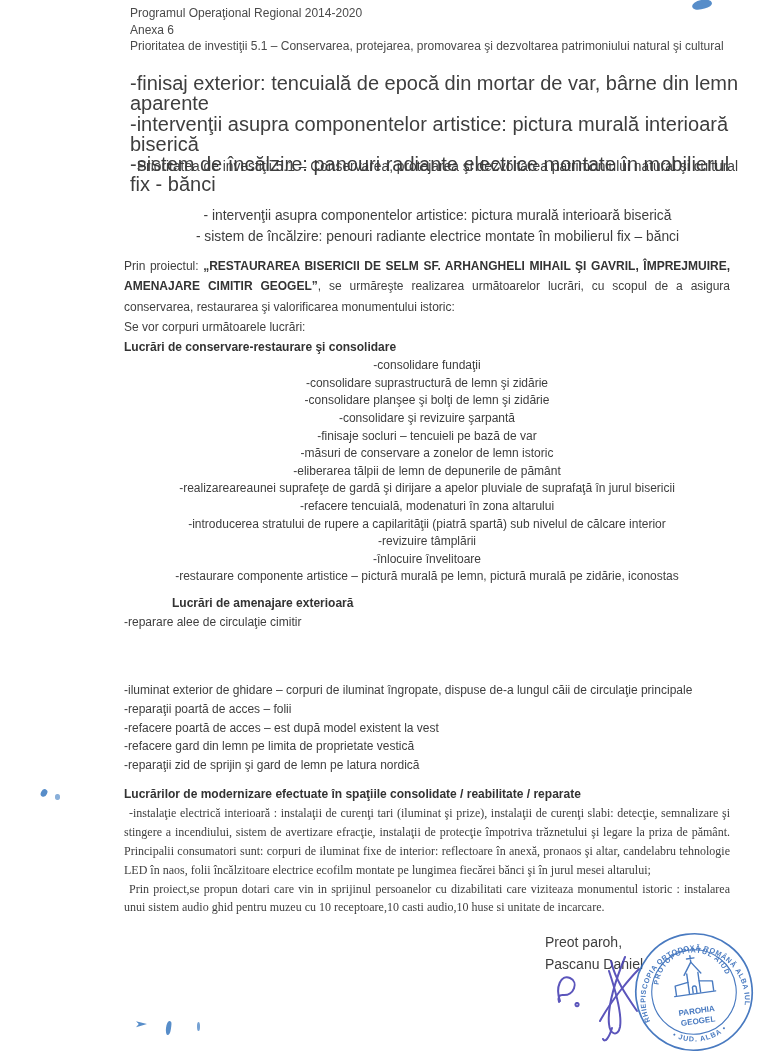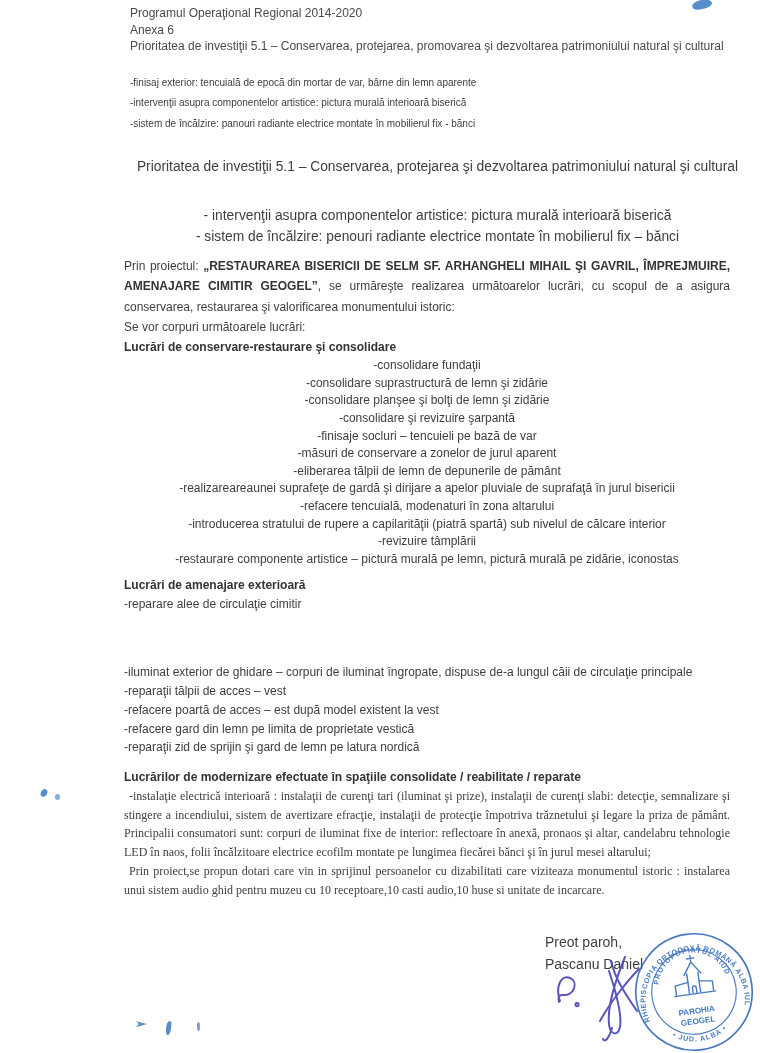--- a/index.html
+++ b/index.html
@@ -10,32 +10,32 @@
   html,body{background:#e8e8e8;}
   .page{
     position:relative; width:760px; height:1053px; margin:0 auto;
     background:#ffffff; overflow:hidden;
     font-family:"Liberation Sans","DejaVu Sans",sans-serif;
     color:var(--ink);
   }
   .header{position:absolute; top:5px; left:130px; width:615px;
     font-size:12px; line-height:16.5px; color:var(--hdr);}
   .block-a{position:absolute; top:73px; left:130px; width:615px;
-    font-size:10px; line-height:20.3px;}
+    font-size:20px; line-height:20.3px;}
   .block-b{position:absolute; top:157px; left:130px; width:615px;
     font-size:13.8px; line-height:20.3px;text-align:center;}
   .block-b .items{margin-top:29px;}
   .main{position:absolute; top:256px; left:124px; width:606px; font-size:12px;}
   .just{text-align:justify;}
   .p-intro{line-height:20.3px;}
   .sevor{line-height:20.3px;}
   b,strong,.bold{font-weight:bold;color:var(--ink-bold);}
   .h-bold{font-weight:bold;color:var(--ink-bold);line-height:20px;}
   .list-1 .li{line-height:17.6px;white-space:nowrap;text-align:center;}
-  .ext-head{margin-top:7px;}
+  .ext-head{margin-top:7px;margin-left:48px;}
   .list-2 .li{line-height:18.6px;}
   .list-2 .li.wrap{line-height:20.5px;white-space:normal;margin-top:48px;}
   .mod-head{margin-top:10px;}
   .p-mod{line-height:18.8px;text-indent:5px;font-family:Liberation Serif, serif;}
   .sig-block{position:absolute; top:931px; left:545px; font-size:14px; line-height:22px;}
   .sig-svg{position:absolute; top:951px; left:546px; color:var(--sig-blue); opacity:.9;}
   .stamp{position:absolute; top:931px; left:629px; color:var(--stamp-blue);
     transform:rotate(-8deg); opacity:.88;}
   .stamp text, .stamp textPath{font-family:"Liberation Sans",sans-serif; fill:currentColor;}
   .speck{position:absolute;background:var(--speck);opacity:.85;}
@@ -75,34 +75,35 @@
     <p class="p-intro just"><span>Prin proiectul: </span><strong>„RESTAURAREA BISERICII DE SELM SF. ARHANGHELI MIHAIL ŞI GAVRIL, ÎMPREJMUIRE, AMENAJARE CIMITIR GEOGEL”</strong><span>, se urmăreşte realizarea următoarelor lucrări, cu scopul de a asigura conservarea, restaurarea şi valorificarea monumentului istoric:</span></p>
     <div class="sevor">Se vor corpuri următoarele lucrări:</div>
 
     <div class="h-bold">Lucrări de conservare-restaurare şi consolidare</div>
     <div class="list-1">
       <div class="li">-consolidare fundaţii</div>
       <div class="li">-consolidare suprastructură de lemn şi zidărie</div>
       <div class="li">-consolidare planşee şi bolţi de lemn şi zidărie</div>
       <div class="li">-consolidare şi revizuire şarpantă</div>
       <div class="li">-finisaje socluri – tencuieli pe bază de var</div>
-      <div class="li">-măsuri de conservare a zonelor de jurul aparent</div>
+      <div class="li">-măsuri de conservare a zonelor de lemn istoric</div>
       <div class="li">-eliberarea tălpii de lemn de depunerile de pământ</div>
       <div class="li">-realizareareaunei suprafeţe de gardă şi dirijare a apelor pluviale de suprafaţă în jurul bisericii</div>
       <div class="li">-refacere tencuială, modenaturi în zona altarului</div>
       <div class="li">-introducerea stratului de rupere a capilarităţii (piatră spartă) sub nivelul de călcare interior</div>
       <div class="li">-revizuire tâmplării</div>
+      <div class="li">-înlocuire învelitoare</div>
       <div class="li">-restaurare componente artistice – pictură murală pe lemn, pictură murală pe zidărie, iconostas</div>
     </div>
 
     <div class="h-bold ext-head">Lucrări de amenajare exterioară</div>
     <div class="list-2">
       <div class="li">-reparare alee de circulaţie cimitir</div>
       <div class="li wrap just">-iluminat exterior de ghidare – corpuri de iluminat îngropate, dispuse de-a lungul căii de circulaţie principale</div>
-      <div class="li">-reparaţii tălpii de acces – vest</div>
+      <div class="li">-reparaţii poartă de acces – folii</div>
       <div class="li">-refacere poartă de acces – est după model existent la vest</div>
       <div class="li">-refacere gard din lemn pe limita de proprietate vestică</div>
       <div class="li">-reparaţii zid de sprijin şi gard de lemn pe latura nordică</div>
     </div>
 
     <div class="h-bold mod-head">Lucrărilor de modernizare efectuate în spaţiile consolidate / reabilitate / reparate</div>
     <p class="p-mod just">-instalaţie electrică interioară : instalaţii de curenţi tari (iluminat şi prize), instalaţii de curenţi slabi: detecţie, semnalizare şi stingere a incendiului, sistem de avertizare efracţie, instalaţii de protecţie împotriva trăznetului şi legare la priza de pământ. Principalii consumatori sunt: corpuri de iluminat fixe de interior: reflectoare în anexă, pronaos şi altar, candelabru tehnologie LED în naos, folii încălzitoare electrice ecofilm montate pe lungimea fiecărei bănci şi în jurul mesei altarului;</p>
     <p class="p-mod just">Prin proiect,se propun dotari care vin in sprijinul persoanelor cu dizabilitati care viziteaza monumentul istoric : instalarea unui sistem audio ghid pentru muzeu cu 10 receptoare,10 casti audio,10 huse si unitate de incarcare.</p>
   </div>
 

